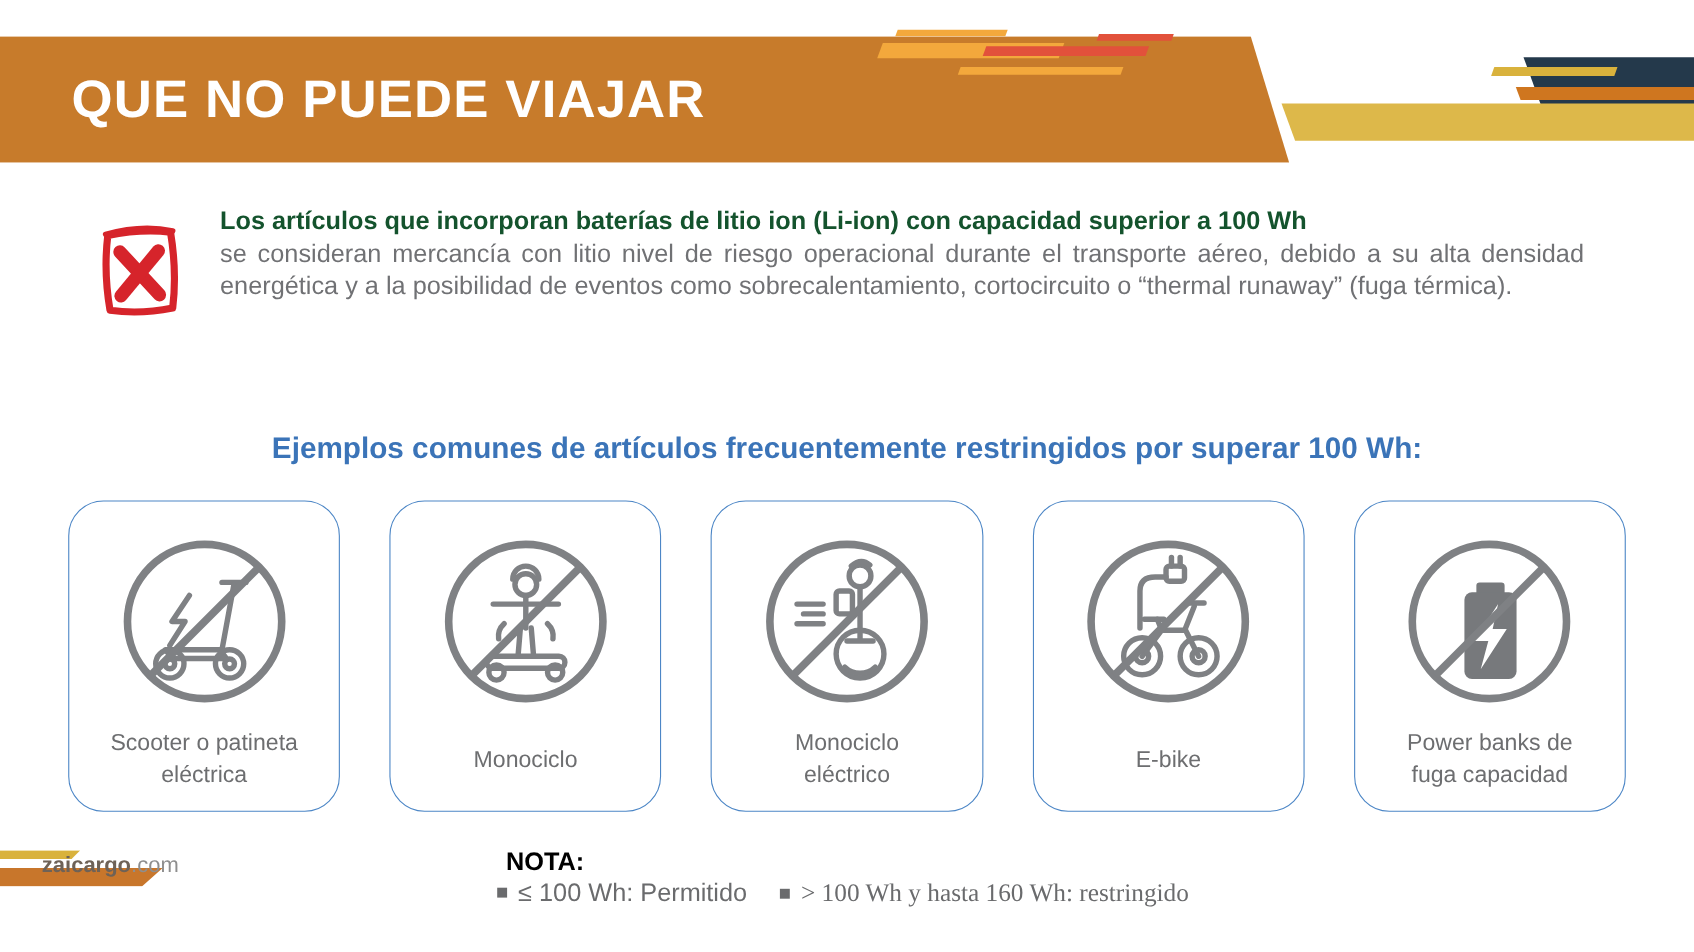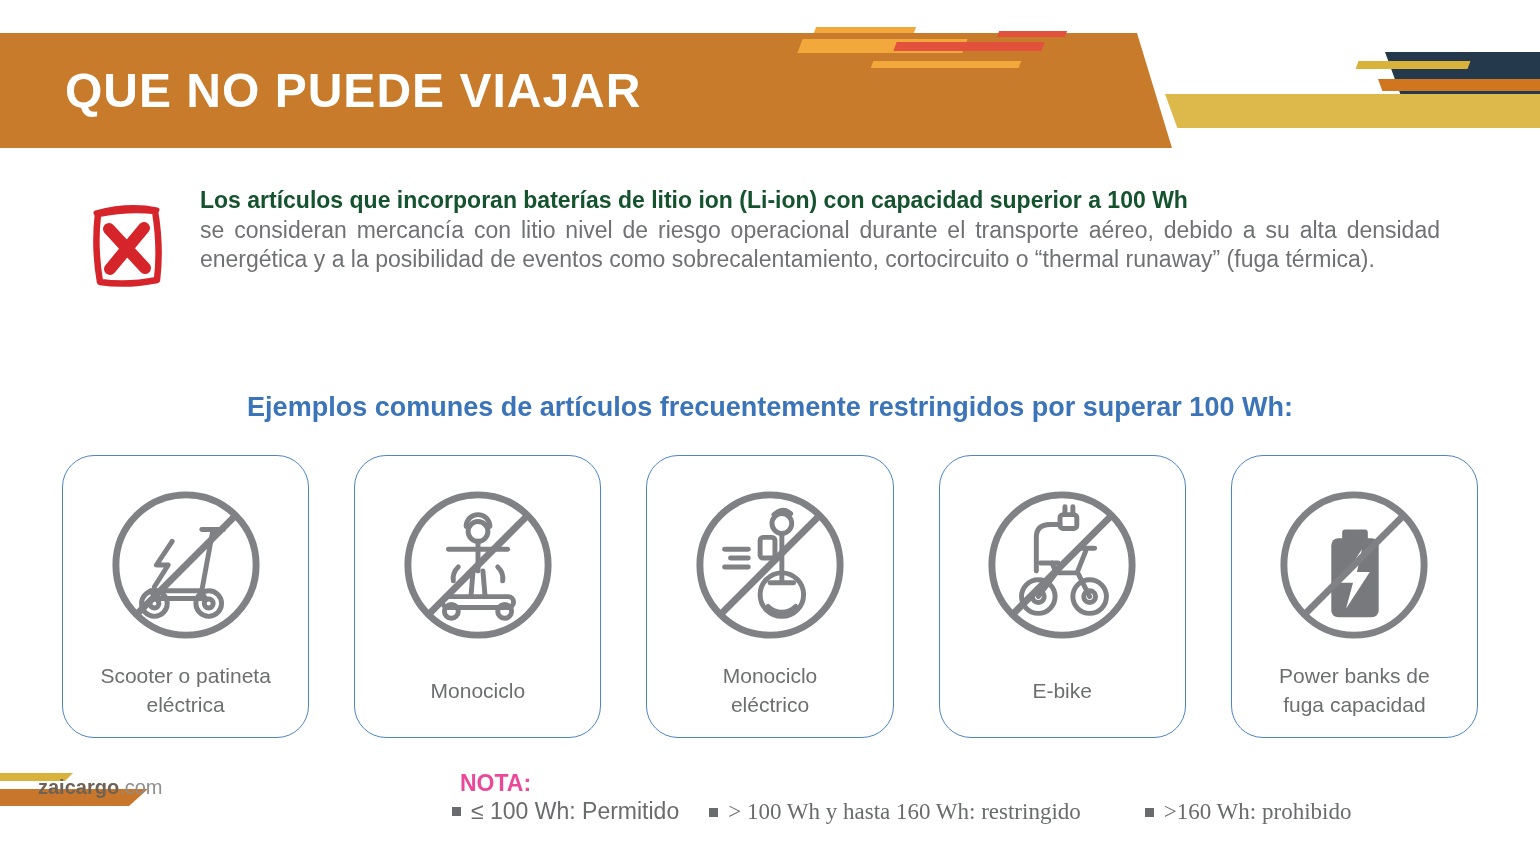--- a/index.html
+++ b/index.html
@@ -44,21 +44,21 @@
     box-sizing:border-box;display:flex;flex-direction:column;align-items:center;
     padding-top:30px;
   }
   .card svg{display:block;}
   .card-label{
     margin-top:14px;height:64px;display:flex;align-items:center;justify-content:center;
     text-align:center;color:#6D6E70;font-size:21px;line-height:29px;white-space:pre-line;
   }
   
   .note-title{
-    position:absolute;left:460px;top:770px;font-size:23px;font-weight:bold;color:#ec4899;
+    position:absolute;left:460px;top:770px;font-size:23px;font-weight:bold;color:#000000;
   }
   .note-items{
     position:absolute;left:452px;top:798px;display:flex;align-items:flex-end;
     color:#6A6B6D;font-size:23px;
   }
   .note-item{display:flex;align-items:center;}
   .note-item + .note-item{margin-left:30px;font-family:Liberation Serif, serif;}
   .note-item.third{margin-left:64px;}
   .bullet{
     width:9px;height:9px;background:#6A6B6D;display:inline-block;margin-right:10px;flex:none;
@@ -224,24 +224,20 @@
   <div class="note-title">NOTA:</div>
   <div class="note-items">
     <div class="note-item">
       <span class="bullet"></span>
       <span>≤ 100 Wh: Permitido</span>
     </div>
     <div class="note-item">
       <span class="bullet"></span>
       <span>&gt; 100 Wh y hasta 160 Wh: restringido</span>
     </div>
-    <div class="note-item third">
-      <span class="bullet"></span>
-      <span>&gt;160 Wh:  prohibido</span>
-    </div>
   </div>
 
   <div class="foot-yellow"></div>
   <div class="foot-orange"></div>
   <div class="brand">
     <span class="b">zaicargo</span><span>.com</span>
   </div>
 
 </div>
 

